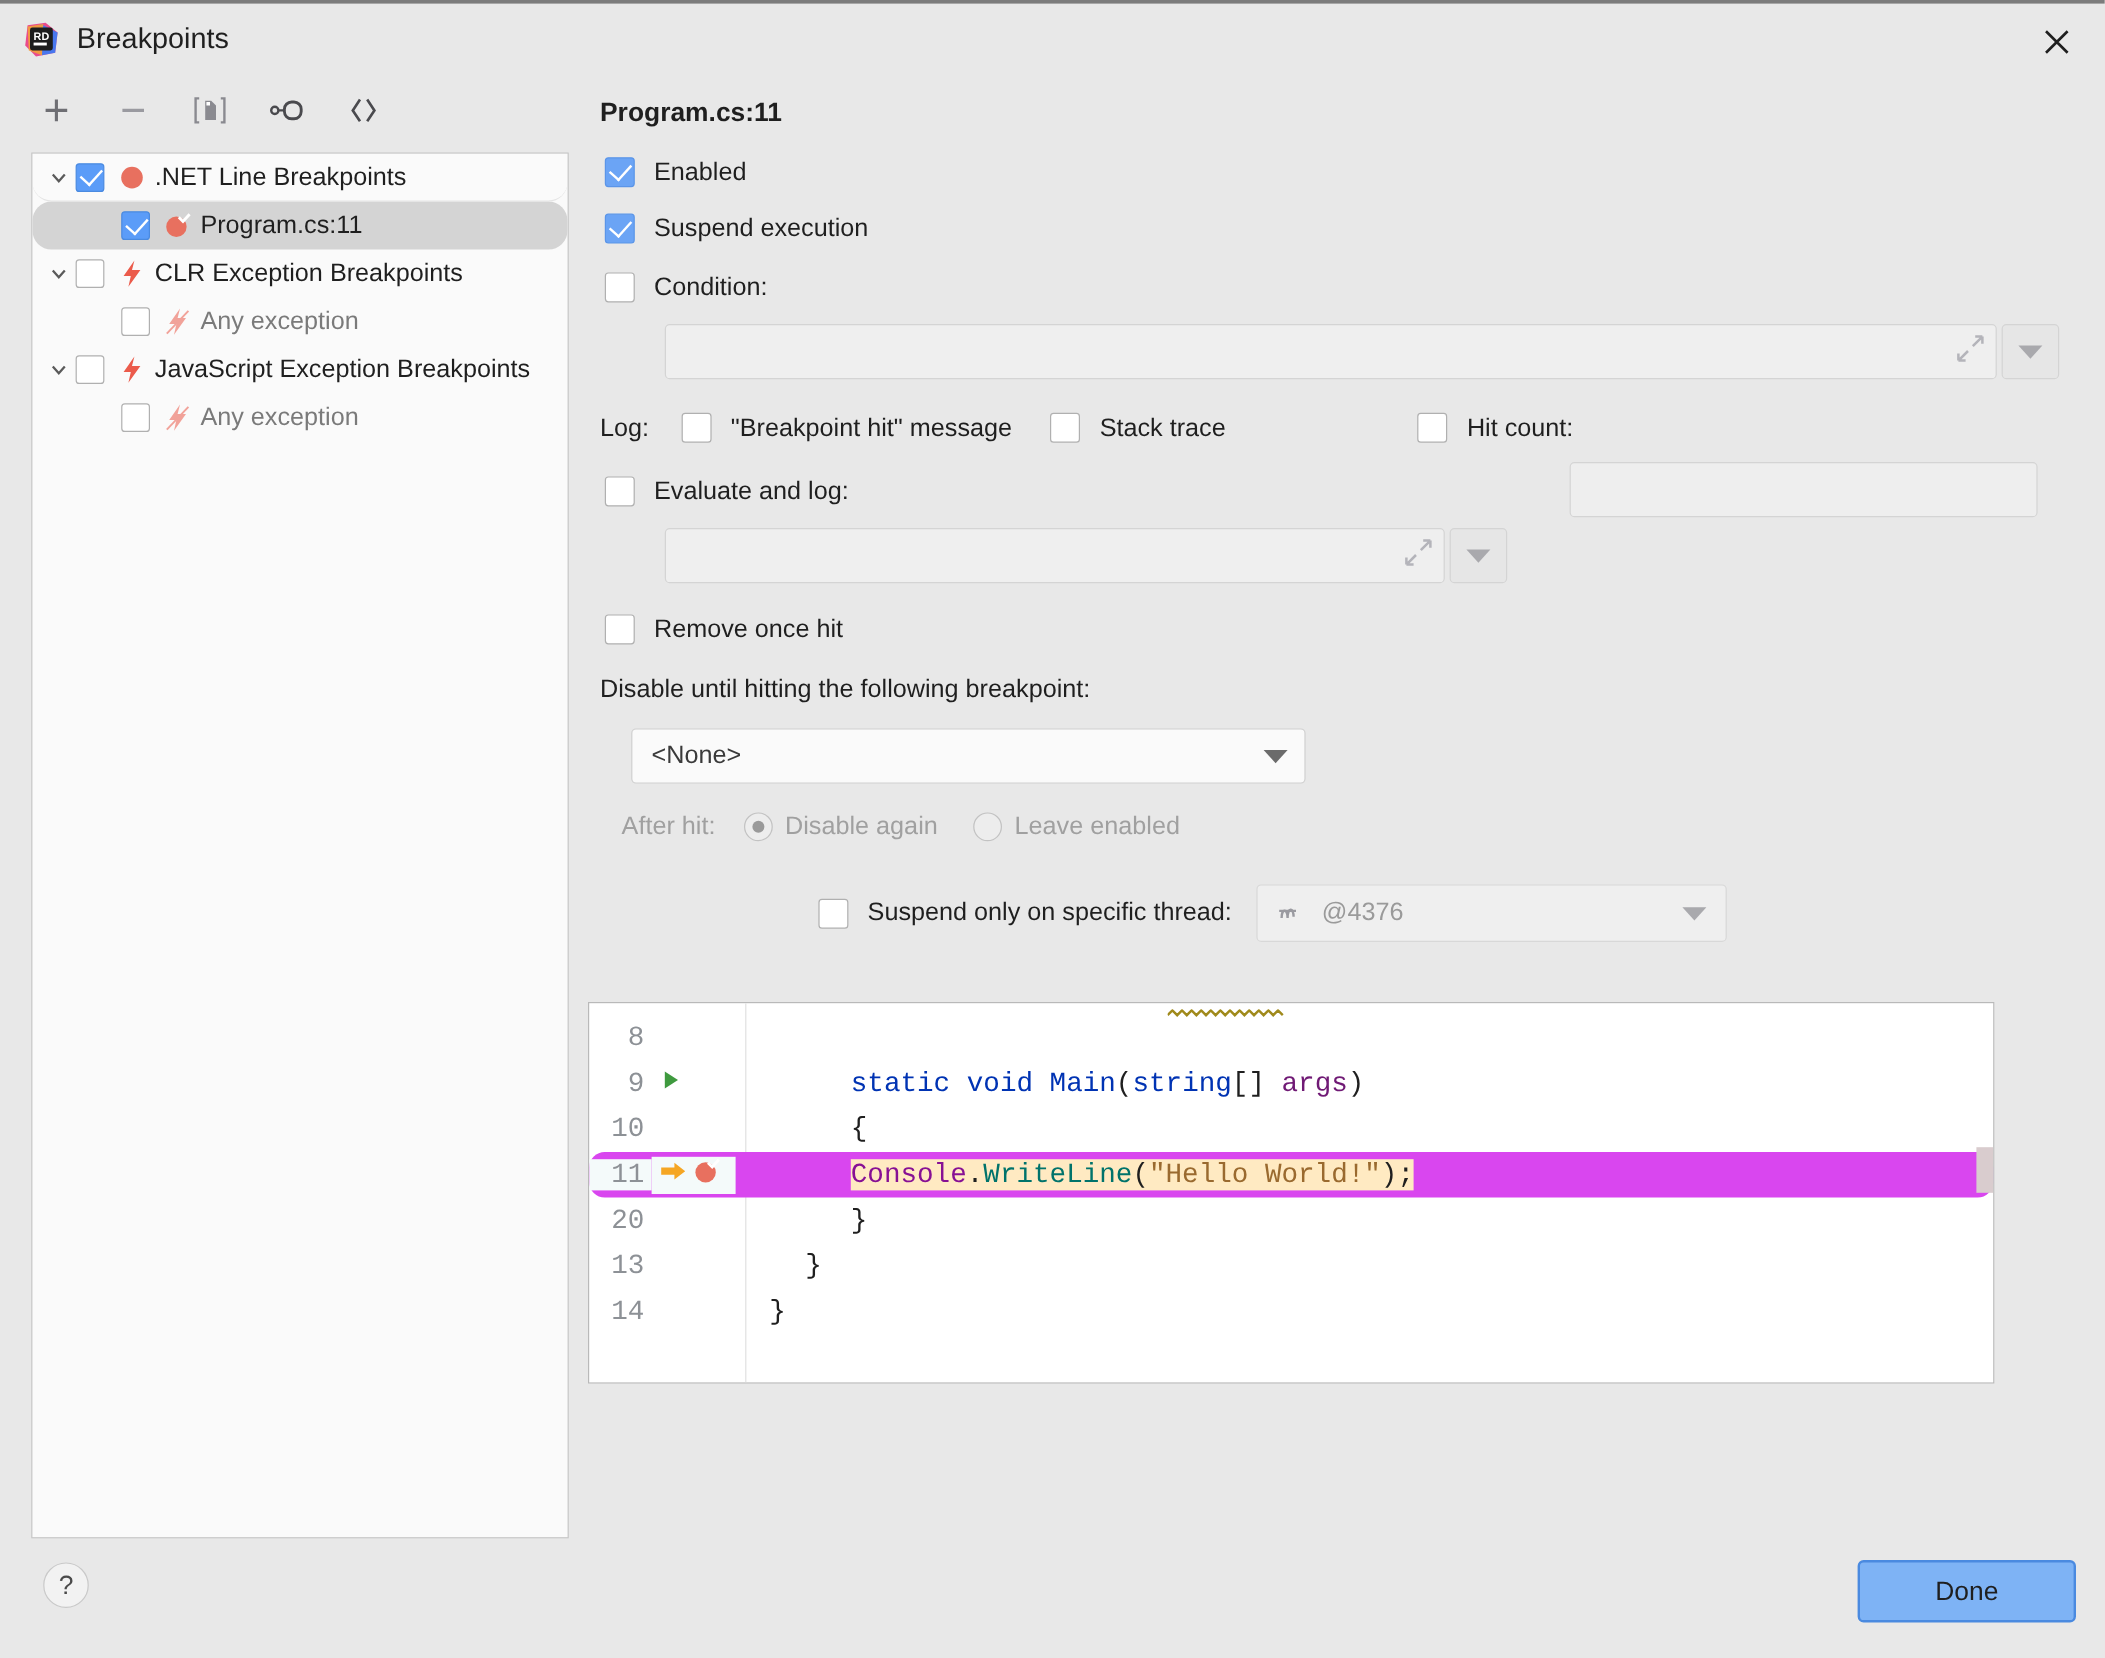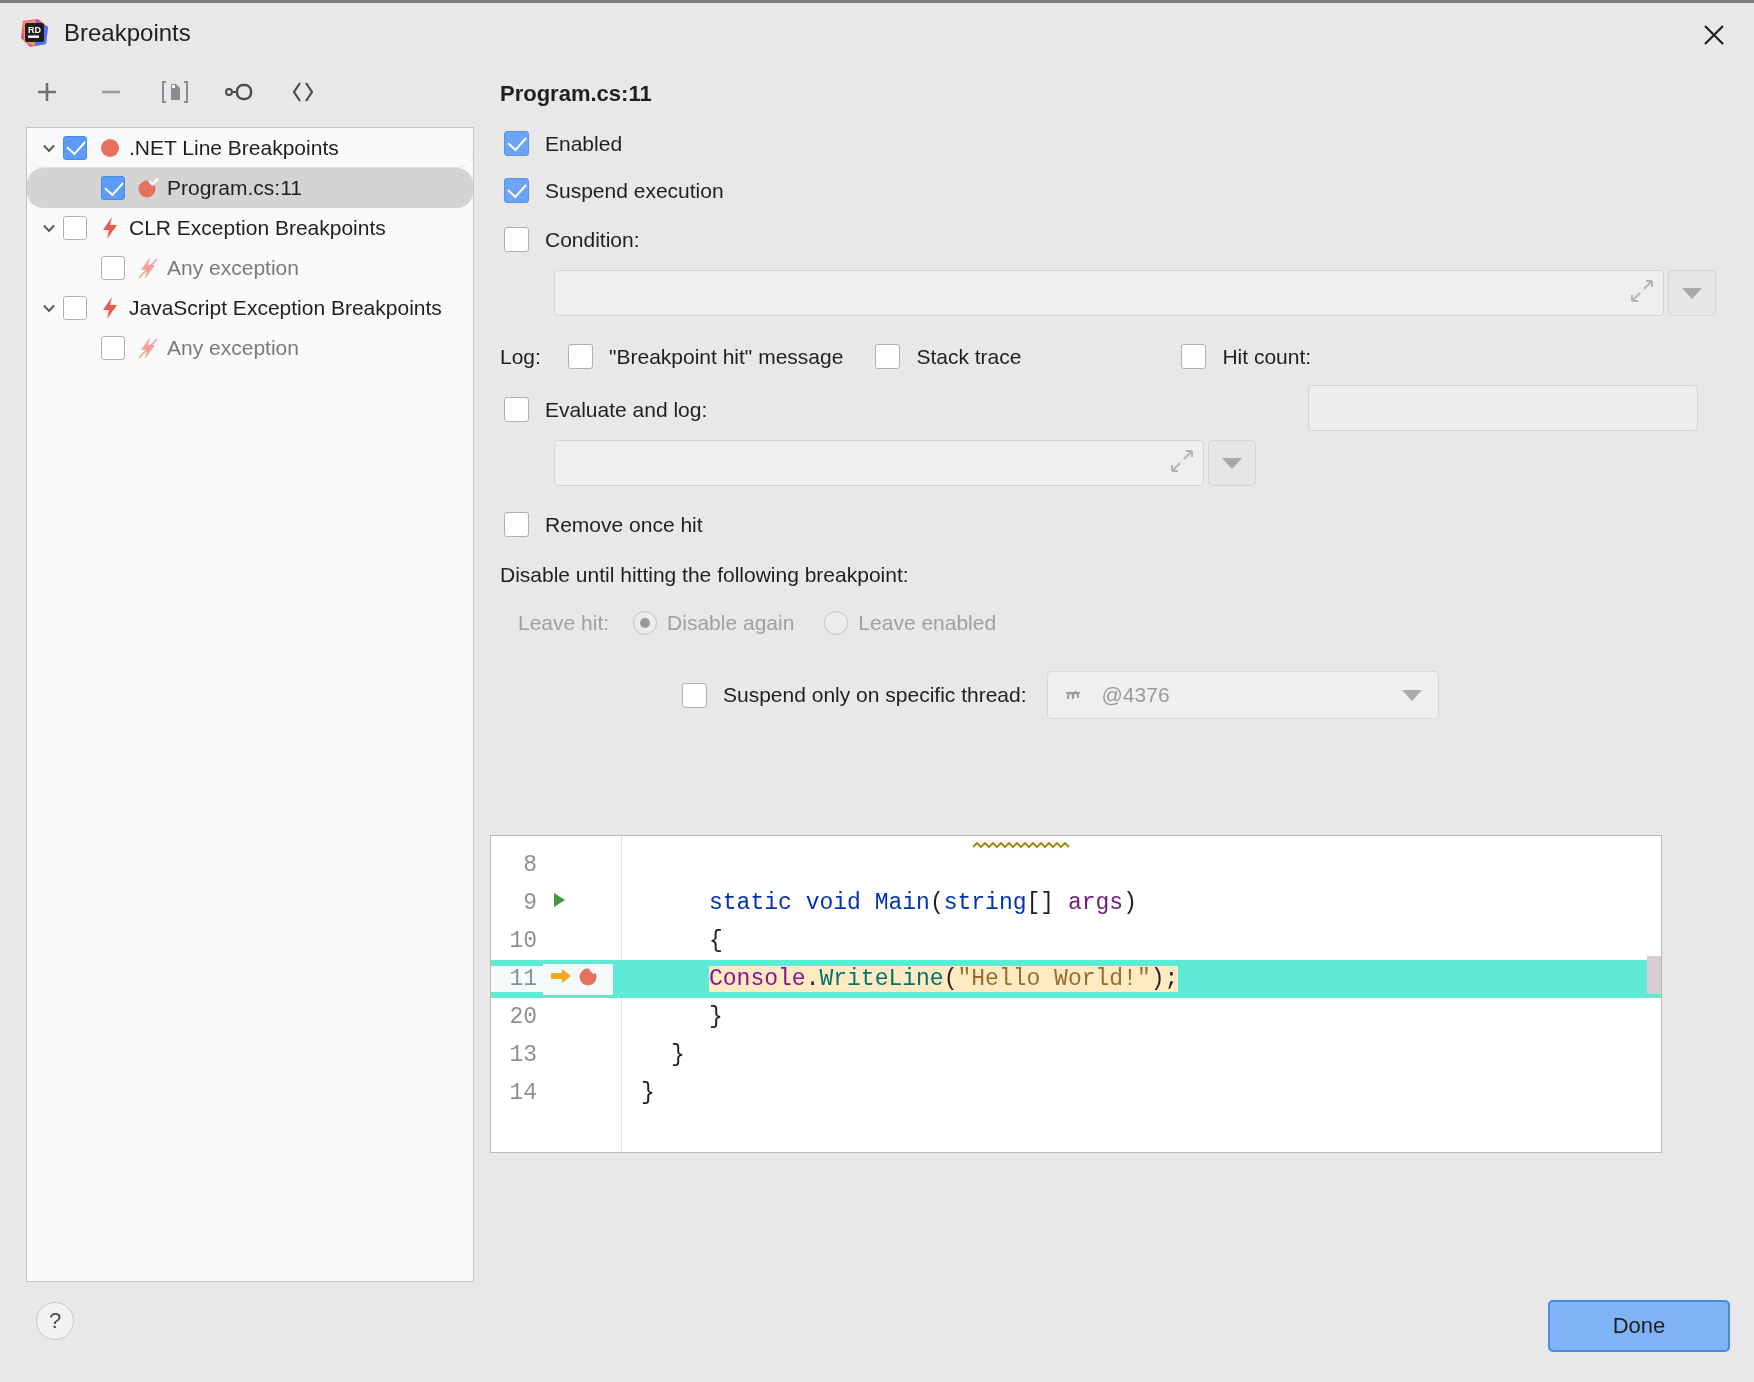--- a/index.html
+++ b/index.html
@@ -106,21 +106,21 @@
     display:flex;align-items:center;padding-left:14px;gap:14px;
   }
 
   
   .editor {
     position:absolute; left: 490px; top: 832px; width: 1172px; height: 318px;
     background:#ffffff; border:1px solid #b9b9b9; overflow:hidden;
   }
   .squiggle { position:absolute; left: 482px; top:-1px; width: 98px; height: 6px; }
   .code-line { height: 38px; display:flex; align-items:center; position:relative; font-family:"Liberation Mono", monospace; font-size: 23px; }
-  .code-line.hl { background:#5eead4; }
+  .code-line.hl { background:#d946ef;border-radius:13px; }
   .ln { width: 52px; text-align:right; color:#8d9196; flex:0 0 auto; padding-right:6px; }
   .gutter-icons { width: 70px; flex:0 0 auto; display:flex; align-items:center; gap:4px; padding-left:6px; }
   .gutter-sep { position:absolute; left: 130px; top:0; bottom:0; width:1px; background:#e0e0e0; }
   .code-text { padding-left: 96px; white-space:pre; }
   .tok-kw { color:#0033b3; }
   .tok-cls { color:#871094; }
   .tok-mth { color:#00736b; }
   .tok-str { color:#9a6a2f; }
   .tok-pun { color:#1f1f1f; }
   .tok-var { color:#701a75; }
@@ -354,23 +354,27 @@
       </div>
     </div>
 
     <div class="row" style="margin-top:26px; margin-left:8px;">
       <span class="cb2"></span>
       <span class="chk-lbl">Remove once hit</span>
     </div>
 
     <div class="label" style="margin-top:26px; margin-left:4px;">Disable until hitting the following breakpoint:</div>
 
+    <div class="combo" style="width:562px; margin-top:20px; margin-left:30px;">
+      <span class="combo-text">&lt;None&gt;</span>
+      <span class="tri dark"></span>
+    </div>
 
     <div style="display:flex; align-items:center; margin-top:24px; margin-left:22px;">
-      <span class="label dim">Leave hit:</span>
+      <span class="label dim">After hit:</span>
       <span class="radio on" style="margin-left:24px;"></span>
       <span class="chk-lbl dim">Disable again</span>
       <span class="radio" style="margin-left:30px;"></span>
       <span class="chk-lbl dim">Leave enabled</span>
     </div>
 
     <div style="display:flex; align-items:center; margin-top:36px; margin-left:186px;">
       <span class="cb2"></span>
       <span class="chk-lbl">Suspend only on specific thread:</span>
       <div class="thread-field" style="width:392px; margin-left:20px; position:relative;">

